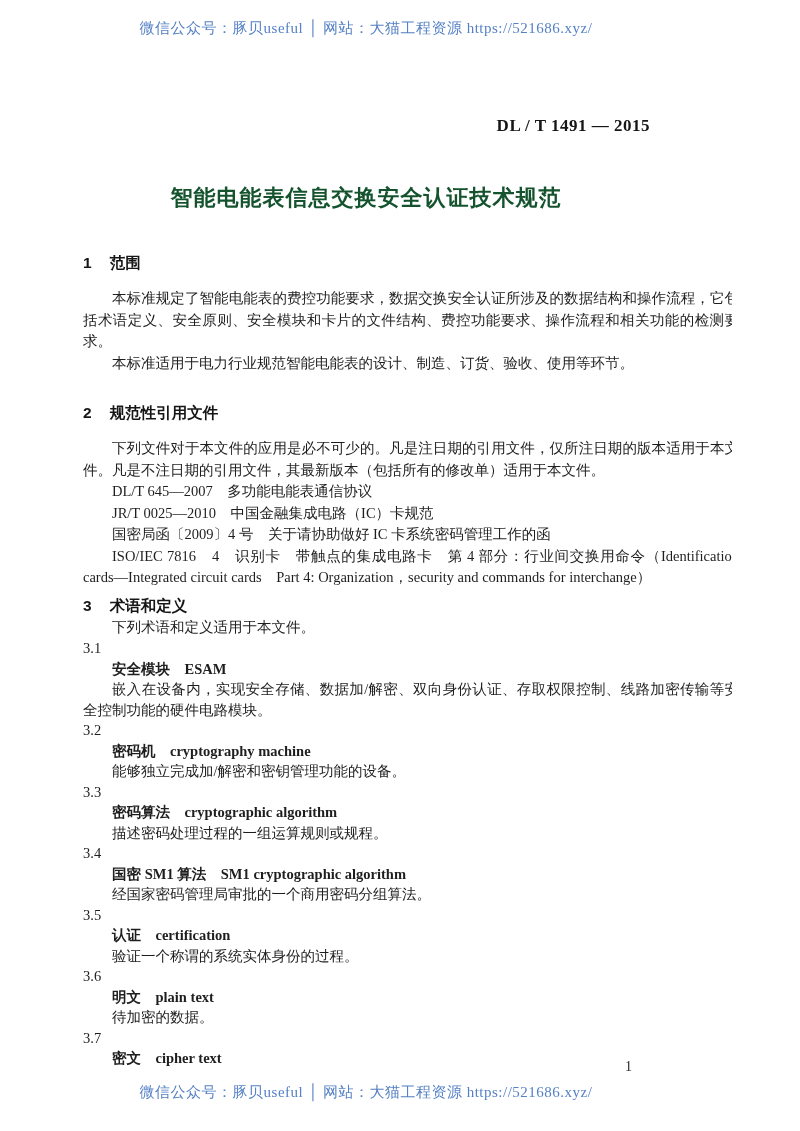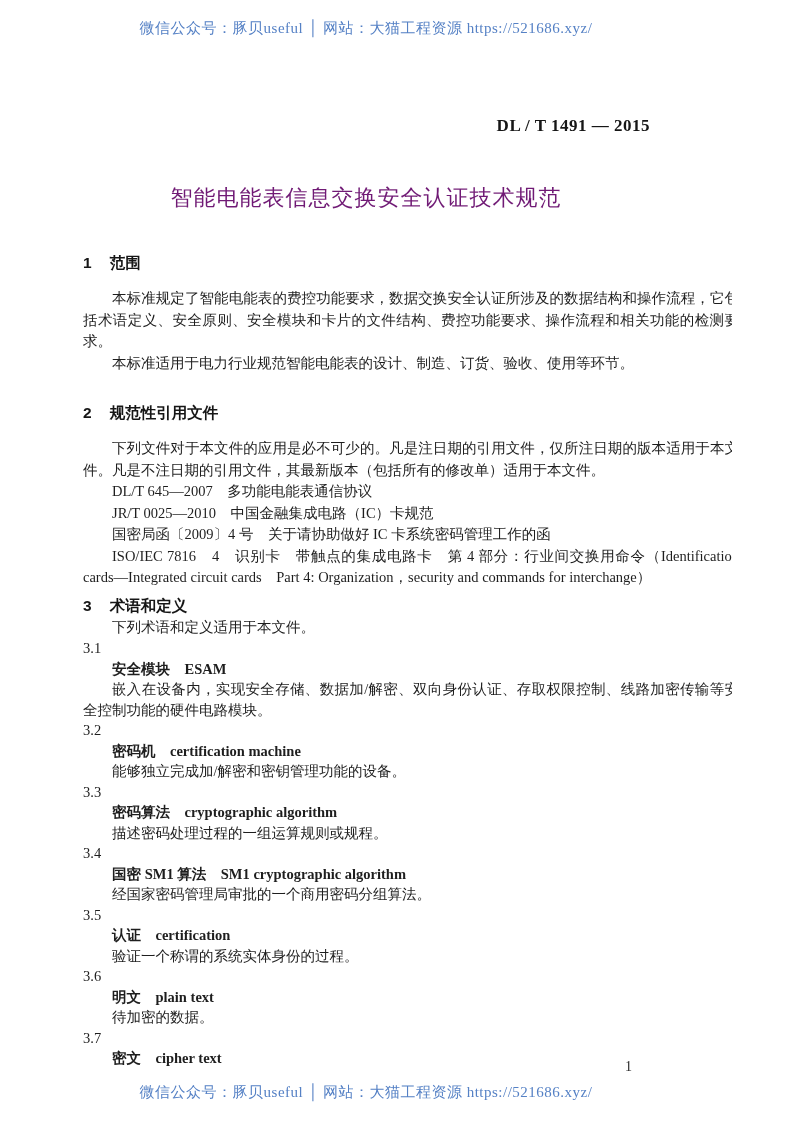--- a/index.html
+++ b/index.html
@@ -35,24 +35,24 @@
     color: #161616;
   }
   .title {
     position: absolute;
     top: 183px;
     left: 0;
     width: 100%;
     margin: 0;
     text-align: center;
     font-family: "Liberation Sans", "DejaVu Sans", sans-serif;
-    font-weight: normal;
+    font-weight: bold;
     font-size: 22px;
     letter-spacing: 1px;
-    color: #701a75;
+    color: #14532d;
   }
   .content {
     position: absolute;
     left: 83px;
     top: 252px;
     width: 656px;
     font-size: 14.5px;
   }
   .sec-heading {
     font-family: "Liberation Sans", "DejaVu Sans", sans-serif;
@@ -133,21 +133,21 @@
     <div class="terms">
 
       <div class="term-block">
         <div class="term-num">3.1</div>
         <div class="term-name">安全模块　ESAM</div>
         <p class="term-def">嵌入在设备内，实现安全存储、数据加/解密、双向身份认证、存取权限控制、线路加密传输等安全控制功能的硬件电路模块。</p>
       </div>
 
       <div class="term-block">
         <div class="term-num">3.2</div>
-        <div class="term-name">密码机　certification machine</div>
+        <div class="term-name">密码机　cryptography machine</div>
         <p class="term-def">能够独立完成加/解密和密钥管理功能的设备。</p>
       </div>
 
       <div class="term-block">
         <div class="term-num">3.3</div>
         <div class="term-name">密码算法　cryptographic algorithm</div>
         <p class="term-def">描述密码处理过程的一组运算规则或规程。</p>
       </div>
 
       <div class="term-block">

